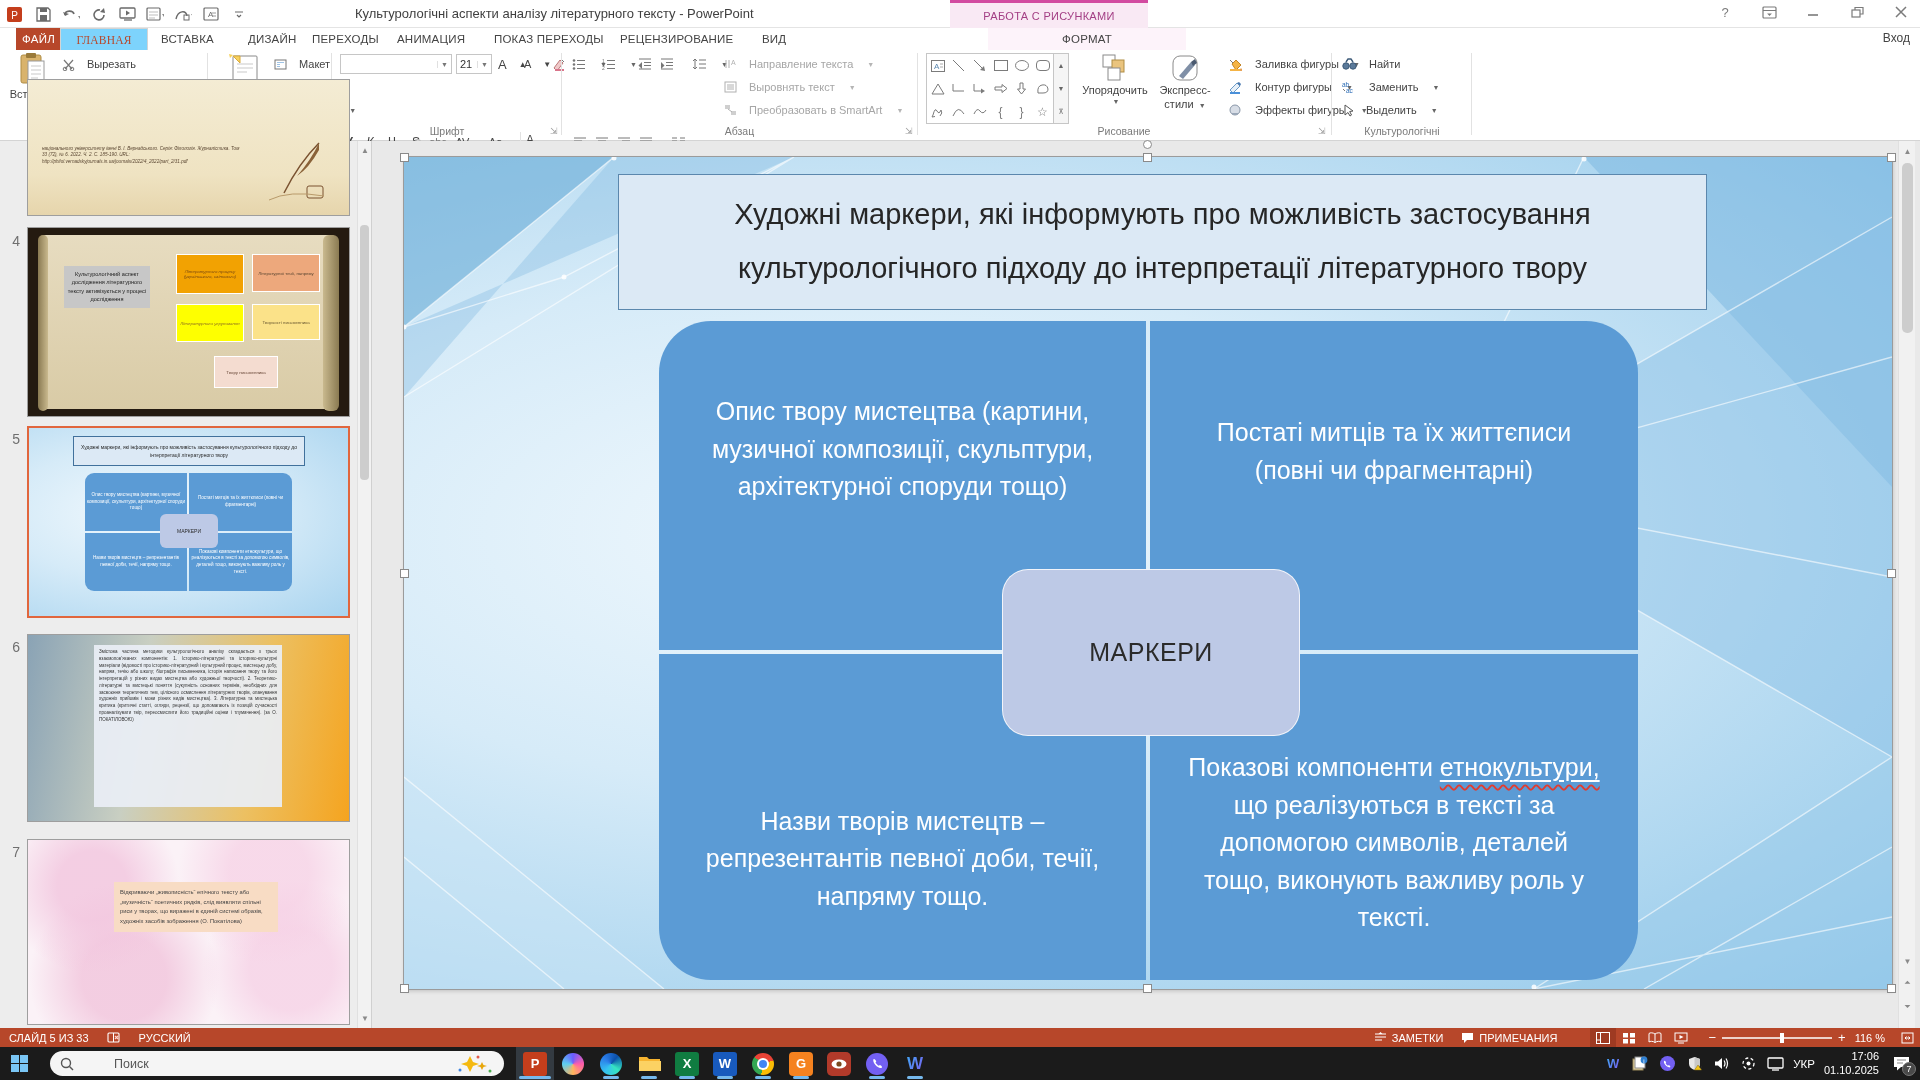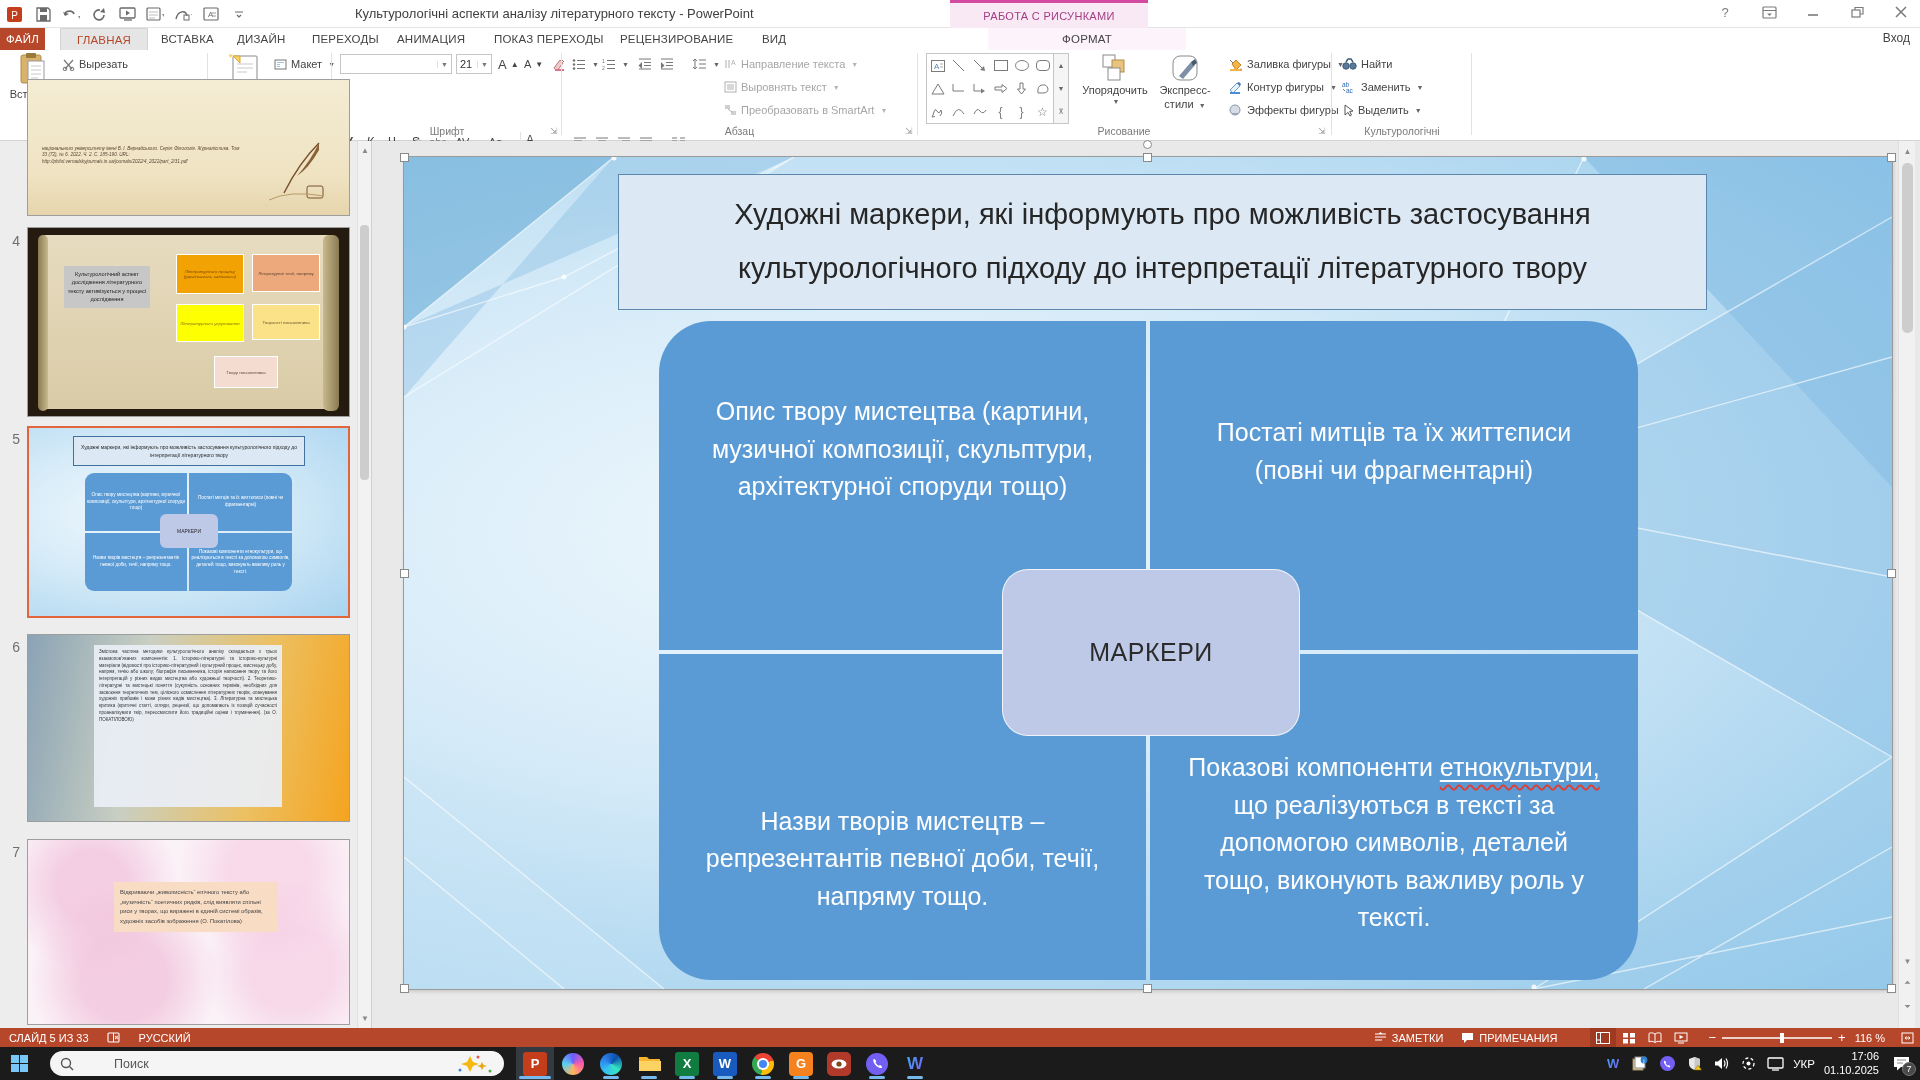--- a/index.html
+++ b/index.html
@@ -13,31 +13,31 @@
   .qat .qi { width:18px; height:18px; display:flex; align-items:center; justify-content:center; color:#6a6a6a; font-size:13px; }
   #win-title { position:absolute; left:355px; top:6px; font-size:13px; color:#3f3f3f; white-space:nowrap; }
   #ctx-header { position:absolute; left:950px; top:0; width:198px; height:28px; background:#f9e9f4; border-top:3px solid #d24ba0; color:#a33e84; font-size:11px; display:flex; align-items:center; justify-content:center; letter-spacing:.3px; }
   .winbtns { position:absolute; right:8px; top:2px; display:flex; gap:22px; align-items:center; color:#7b7b7b; font-size:13px; }
   .winbtn { width:22px; height:20px; display:flex; align-items:center; justify-content:center; }
 
   
   #tabsrow { position:absolute; left:0; top:28px; width:1920px; height:22px; background:#ffffff; }
   .tab { position:absolute; top:0; height:22px; display:flex; align-items:center; justify-content:center; font-size:11.5px; color:#444; padding:0 13px; letter-spacing:.2px; }
   .tab-file { background:#b7472a; color:#fff; }
-  .tab-active { background:#e5e5e5; border:1px solid #d4d4d4; border-bottom:none; color:#b7472a; }
+  .tab-active { background:#7dd3fc; border:1px solid #d4d4d4; border-bottom:none; color:#b7472a;font-family:Liberation Serif, serif; }
   .tab-format { background:#fdf3fa; }
   #signin { position:absolute; right:10px; top:3px; font-size:12px; color:#444; }
 
   
   #ribbon { position:absolute; left:0; top:50px; width:1920px; height:91px; background:#fff; border-bottom:1px solid #d4d4d4; }
   .gsep { position:absolute; top:3px; width:1px; height:82px; background:#e2e2e2; }
   .glabel { position:absolute; bottom:3px; font-size:10.5px; color:#7a7a7a; text-align:center; }
   .dlg { position:absolute; bottom:3px; width:10px; height:10px; color:#9a9a9a; font-size:9px; line-height:9px; }
   .bigbtn { position:absolute; top:2px; display:flex; flex-direction:column; align-items:center; font-size:11px; color:#444; text-align:center; line-height:1.25; }
-  .sbtn { position:absolute; display:flex; align-items:center; gap:4px; font-size:11px; color:#444; white-space:nowrap; height:20px; }
+  .sbtn { position:absolute; display:flex; align-items:center; gap:12px; font-size:11px; color:#444; white-space:nowrap; height:20px; }
   .sbtn.dis { color:#a6a6a6; }
   .drop { font-size:7px; color:#666; margin-left:2px; }
   .sbtn.dis .drop { color:#b5b5b5; }
   .combo { position:absolute; height:20px; background:#fff; border:1px solid #c6c6c6; display:flex; align-items:center; font-size:11px; color:#333; padding:0 3px; }
   .combo .caret { margin-left:auto; font-size:7px; color:#777; border-left:1px solid #e0e0e0; padding-left:3px; }
   .fbtn { position:absolute; top:82px; width:20px; height:20px; display:flex; align-items:center; justify-content:center; font-size:12px; color:#444; }
   .gallery { position:absolute; background:#fff; border:1px solid #c6c6c6; display:grid; grid-template-columns:repeat(6,1fr); }
   .gcell { width:21px; height:23px; display:flex; align-items:center; justify-content:center; color:#7b7b7b; font-size:12px; }
   .gscroll { position:absolute; width:15px; border:1px solid #c6c6c6; border-left:none; background:#f5f5f5; display:flex; flex-direction:column; }
   .gscroll div { flex:1; display:flex; align-items:center; justify-content:center; font-size:7px; color:#666; }
@@ -195,24 +195,24 @@
     </span>
     <span class="winbtn">
       <svg width="12" height="12">
           <path d="M1 1 l10 10 M11 1 l-10 10" stroke="#7b7b7b" stroke-width="1.5"></path>
         </svg>
     </span>
   </div>
 </div>
 
 <div id="tabsrow">
-  <div class="tab tab-file" style="left:0;width:45px">ФАЙЛ</div>
+  <div class="tab tab-file" style="left:16px;width:45px">ФАЙЛ</div>
   <div class="tab tab-active" style="left:60px;width:88px">ГЛАВНАЯ</div>
   <div class="tab" style="left:148px">ВСТАВКА</div>
-  <div class="tab" style="left:224px">ДИЗАЙН</div>
+  <div class="tab" style="left:235px">ДИЗАЙН</div>
   <div class="tab" style="left:299px">ПЕРЕХОДЫ</div>
   <div class="tab" style="left:384px">АНИМАЦИЯ</div>
   <div class="tab" style="left:481px">ПОКАЗ ПЕРЕХОДЫ</div>
   <div class="tab" style="left:607px">РЕЦЕНЗИРОВАНИЕ</div>
   <div class="tab" style="left:749px">ВИД</div>
   <div class="tab tab-format" style="left:988px;width:198px">ФОРМАТ</div>
   <div id="signin">Вход</div>
 </div>
 
 <div id="ribbon">

